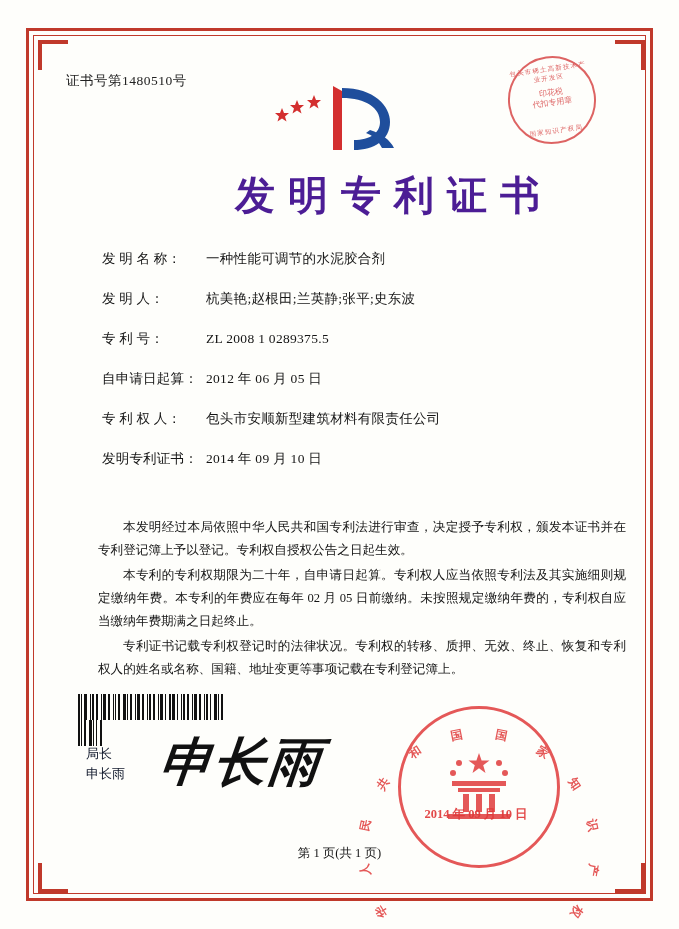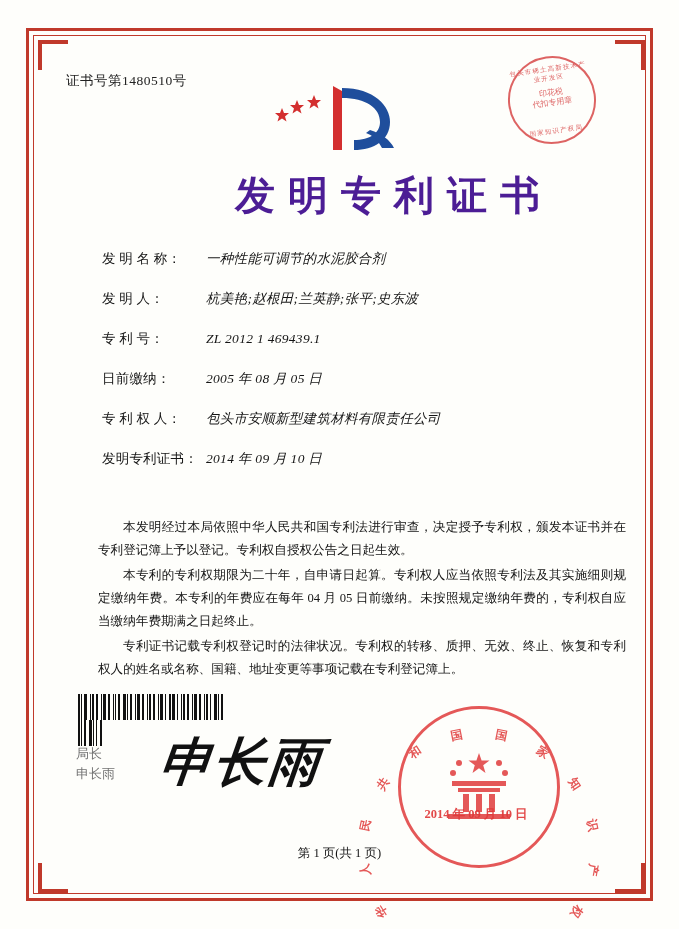--- a/index.html
+++ b/index.html
@@ -132,21 +132,20 @@
   .field-label {
     width: 104px;
     flex: 0 0 104px;
     letter-spacing: 0.2px;
     white-space: nowrap;
     margin-left: 24px;
   }
   .field-value {
     flex: 1;
     letter-spacing: 0.3px;
-    font-style: italic;
   }
 
   
   .body-text {
     position: absolute;
     left: 78px; top: 516px;
     width: 528px;
     font-size: 12.6px;
     line-height: 23px;
     color: #141414;
@@ -167,24 +166,24 @@
   .barcode i {
     display: inline-block;
     height: 26px;
     background: #111;
     vertical-align: top;
   }
 
   
   .sig-label {
     position: absolute;
-    left: 76px; top: 744px;
+    left: 86px; top: 744px;
     font-size: 13px;
     line-height: 20px;
-    color: #737373;
+    color: #0f172a;
   }
   .sig-script {
     position: absolute;
     left: 160px; top: 728px;
     font-family: "DejaVu Serif", serif;
     font-size: 52px;
     font-style: italic;
     font-weight: bold;
     color: #111;
     letter-spacing: 2px;
@@ -281,39 +280,39 @@
     <div class="field-row">
       <div class="field-label">发 明 名 称：</div>
       <div class="field-value">一种性能可调节的水泥胶合剂</div>
     </div>
     <div class="field-row">
       <div class="field-label">发 明 人：</div>
       <div class="field-value">杭美艳;赵根田;兰英静;张平;史东波</div>
     </div>
     <div class="field-row">
       <div class="field-label">专 利 号：</div>
-      <div class="field-value">ZL 2012 1 469439.1</div>
-    </div>
-    <div class="field-row">
-      <div class="field-label">日前缴纳：</div>
-      <div class="field-value">2005 年 08 月 05 日</div>
+      <div class="field-value">ZL 2008 1 0289375.5</div>
+    </div>
+    <div class="field-row">
+      <div class="field-label">自申请日起算：</div>
+      <div class="field-value">2012 年 06 月 05 日</div>
     </div>
     <div class="field-row">
       <div class="field-label">专 利 权 人：</div>
       <div class="field-value">包头市安顺新型建筑材料有限责任公司</div>
     </div>
     <div class="field-row">
       <div class="field-label">发明专利证书：</div>
       <div class="field-value">2014 年 09 月 10 日</div>
     </div>
   </div>
 
   <div class="body-text">
     <p>本发明经过本局依照中华人民共和国专利法进行审查，决定授予专利权，颁发本证书并在专利登记簿上予以登记。专利权自授权公告之日起生效。</p>
-    <p>本专利的专利权期限为二十年，自申请日起算。专利权人应当依照专利法及其实施细则规定缴纳年费。本专利的年费应在每年 04 月 05 日前缴纳。未按照规定缴纳年费的，专利权自应当缴纳年费期满之日起终止。</p>
+    <p>本专利的专利权期限为二十年，自申请日起算。专利权人应当依照专利法及其实施细则规定缴纳年费。本专利的年费应在每年 02 月 05 日前缴纳。未按照规定缴纳年费的，专利权自应当缴纳年费期满之日起终止。</p>
     <p>专利证书记载专利权登记时的法律状况。专利权的转移、质押、无效、终止、恢复和专利权人的姓名或名称、国籍、地址变更等事项记载在专利登记簿上。</p>
   </div>
 
   <div class="barcode" id="barcode"><i style="width:2px;margin-right:1px;"></i><i style="width:1px;margin-right:2px;"></i><i style="width:3px;margin-right:3px;"></i><i style="width:1px;margin-right:1px;"></i><i style="width:2px;margin-right:2px;"></i><i style="width:2px;margin-right:3px;"></i><i style="width:1px;margin-right:1px;"></i><i style="width:3px;margin-right:2px;"></i><i style="width:2px;margin-right:3px;"></i><i style="width:1px;margin-right:1px;"></i><i style="width:1px;margin-right:2px;"></i><i style="width:2px;margin-right:3px;"></i><i style="width:3px;margin-right:1px;"></i><i style="width:1px;margin-right:2px;"></i><i style="width:2px;margin-right:3px;"></i><i style="width:1px;margin-right:1px;"></i><i style="width:3px;margin-right:2px;"></i><i style="width:2px;margin-right:3px;"></i><i style="width:1px;margin-right:1px;"></i><i style="width:2px;margin-right:2px;"></i><i style="width:2px;margin-right:3px;"></i><i style="width:1px;margin-right:1px;"></i><i style="width:3px;margin-right:2px;"></i><i style="width:1px;margin-right:3px;"></i><i style="width:2px;margin-right:1px;"></i><i style="width:3px;margin-right:2px;"></i><i style="width:1px;margin-right:3px;"></i><i style="width:1px;margin-right:1px;"></i><i style="width:2px;margin-right:2px;"></i><i style="width:2px;margin-right:3px;"></i><i style="width:1px;margin-right:1px;"></i><i style="width:3px;margin-right:2px;"></i><i style="width:2px;margin-right:3px;"></i><i style="width:1px;margin-right:1px;"></i><i style="width:2px;margin-right:2px;"></i><i style="width:1px;margin-right:3px;"></i><i style="width:3px;margin-right:1px;"></i><i style="width:1px;margin-right:2px;"></i><i style="width:2px;margin-right:3px;"></i><i style="width:2px;margin-right:1px;"></i><i style="width:1px;margin-right:2px;"></i><i style="width:2px;margin-right:3px;"></i><i style="width:3px;margin-right:1px;"></i><i style="width:1px;margin-right:2px;"></i><i style="width:1px;margin-right:3px;"></i><i style="width:2px;margin-right:1px;"></i></div>
 
   <div class="sig-label">
     <div>局长</div>
     <div>申长雨</div>
   </div>
   <div class="sig-script">申长雨</div>

